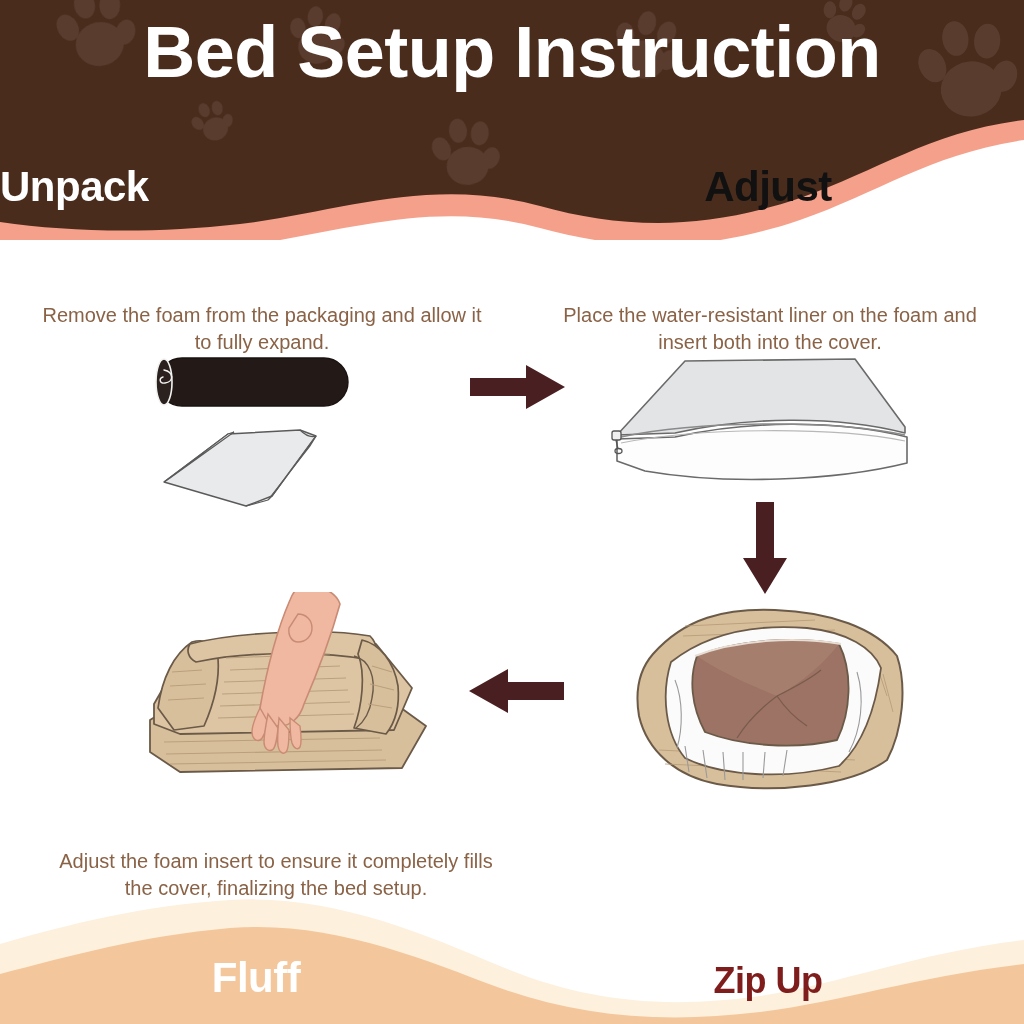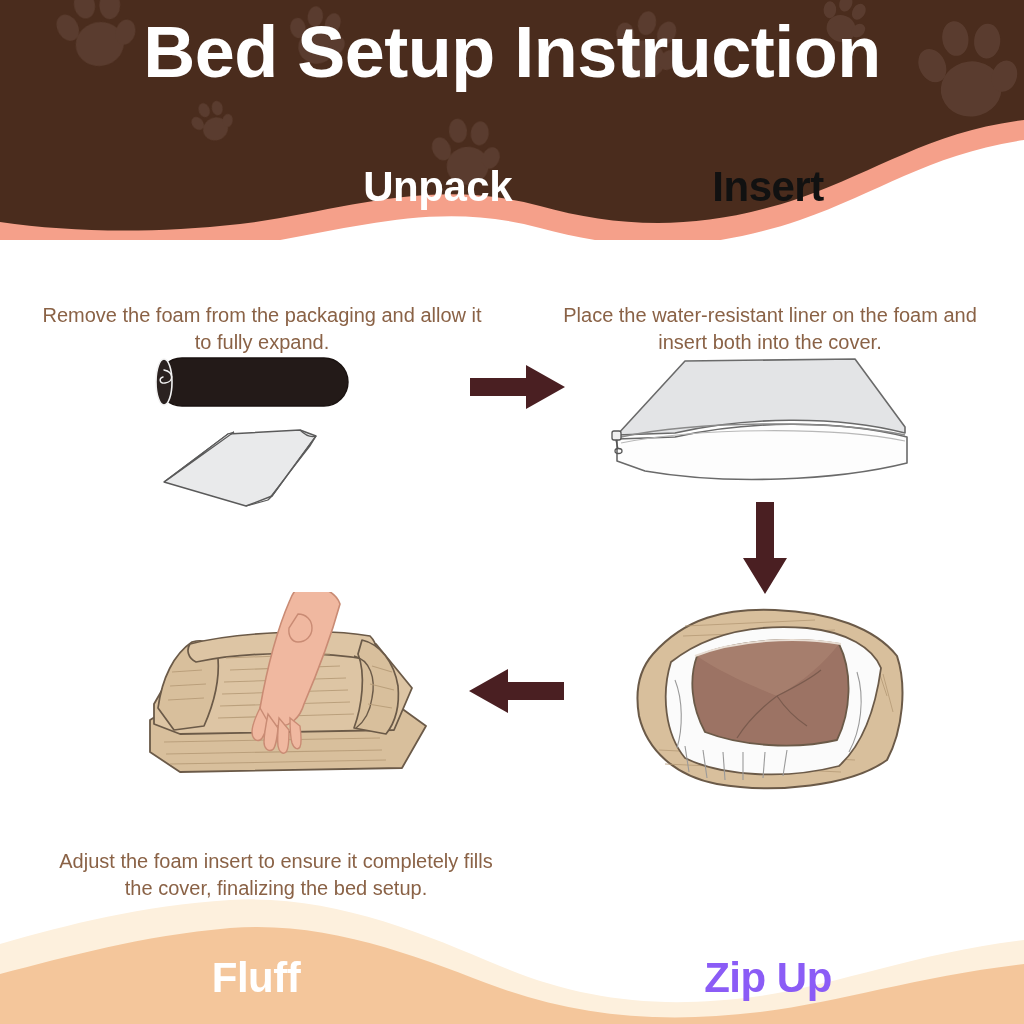--- a/index.html
+++ b/index.html
@@ -28,30 +28,30 @@
   }
 
   .step-head{
     position:absolute;
     font-family:"Liberation Sans", sans-serif;
     font-size:42px;font-weight:bold;
     letter-spacing:-0.5px;
     white-space:nowrap;
     z-index:6;
   }
-  .head-unpack{left:0;top:163px;width:512px;text-align:right;color:#ffffff;}
+  .head-unpack{left:0;top:163px;width:512px;text-align:left;color:#ffffff;}
   .head-insert{left:512px;top:163px;width:512px;text-align:center;color:#111111;}
 
   
   .footer-wrap{position:absolute;left:0;bottom:0;width:1024px;height:140px;overflow:hidden;}
   .footer-svg{position:absolute;left:0;top:0;width:1024px;height:140px;}
   .foot-fluff{left:0;bottom:22px;top:auto;width:512px;text-align:center;color:#ffffff;position:absolute;
     font-size:42px;font-weight:bold;font-family:"Liberation Sans",sans-serif;letter-spacing:-0.5px;z-index:6;}
-  .foot-zip{left:512px;bottom:22px;top:auto;width:512px;text-align:center;color:#8b5cf6;position:absolute;
-    font-size:42px;font-weight:bold;font-family:"Liberation Sans",sans-serif;letter-spacing:-0.5px;z-index:6;}
+  .foot-zip{left:512px;bottom:22px;top:auto;width:512px;text-align:center;color:#7f1d1d;position:absolute;
+    font-size:36px;font-weight:bold;font-family:"Liberation Sans",sans-serif;letter-spacing:-0.5px;z-index:6;}
 
   
   .caption{
     position:absolute;
     color:#8a6246;
     font-family:"Liberation Sans", sans-serif;
     font-size:20px;
     line-height:1.35;
     text-align:center;
     z-index:4;
@@ -134,21 +134,21 @@
         <g transform="translate(212,120) rotate(-22) scale(0.6)">
             <use href="#pawShape"></use>
           </g>
       </g>
     </svg>
 
     <div class="main-title">Bed Setup Instruction</div>
   </div>
 
   <div class="step-head head-unpack">Unpack</div>
-  <div class="step-head head-insert">Insert</div>
+  <div class="step-head head-insert">Adjust</div>
 
   <div class="caption cap-unpack">Remove the foam from the packaging and allow it to fully expand.</div>
   <div class="caption cap-insert">Place the water-resistant liner on the foam and insert both into the cover.</div>
   <div class="caption cap-fluff">Adjust the foam insert to ensure it completely fills the cover, finalizing the bed setup.</div>
 
   <svg class="art art-unpack" viewBox="0 0 300 170">
 
     <g>
       <rect x="8" y="8" width="190" height="48" rx="24" ry="24" fill="#231a18" stroke="#1a1210" stroke-width="1.4"></rect>
       <ellipse cx="14" cy="32" rx="8" ry="23" fill="#2b2220" stroke="#f2f2f2" stroke-width="1.6"></ellipse>

